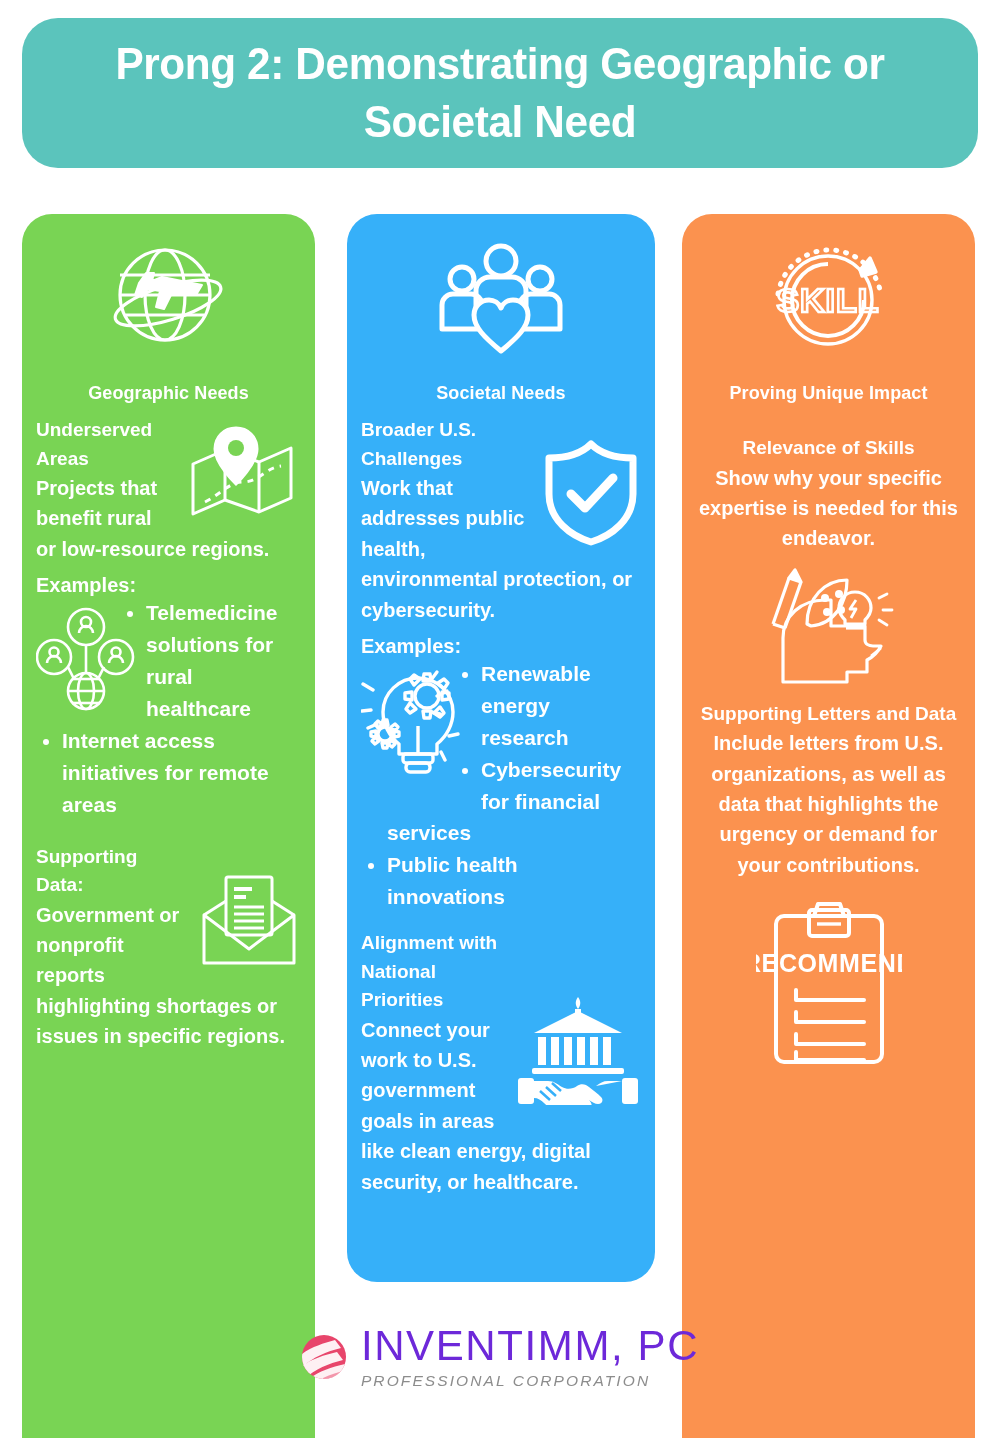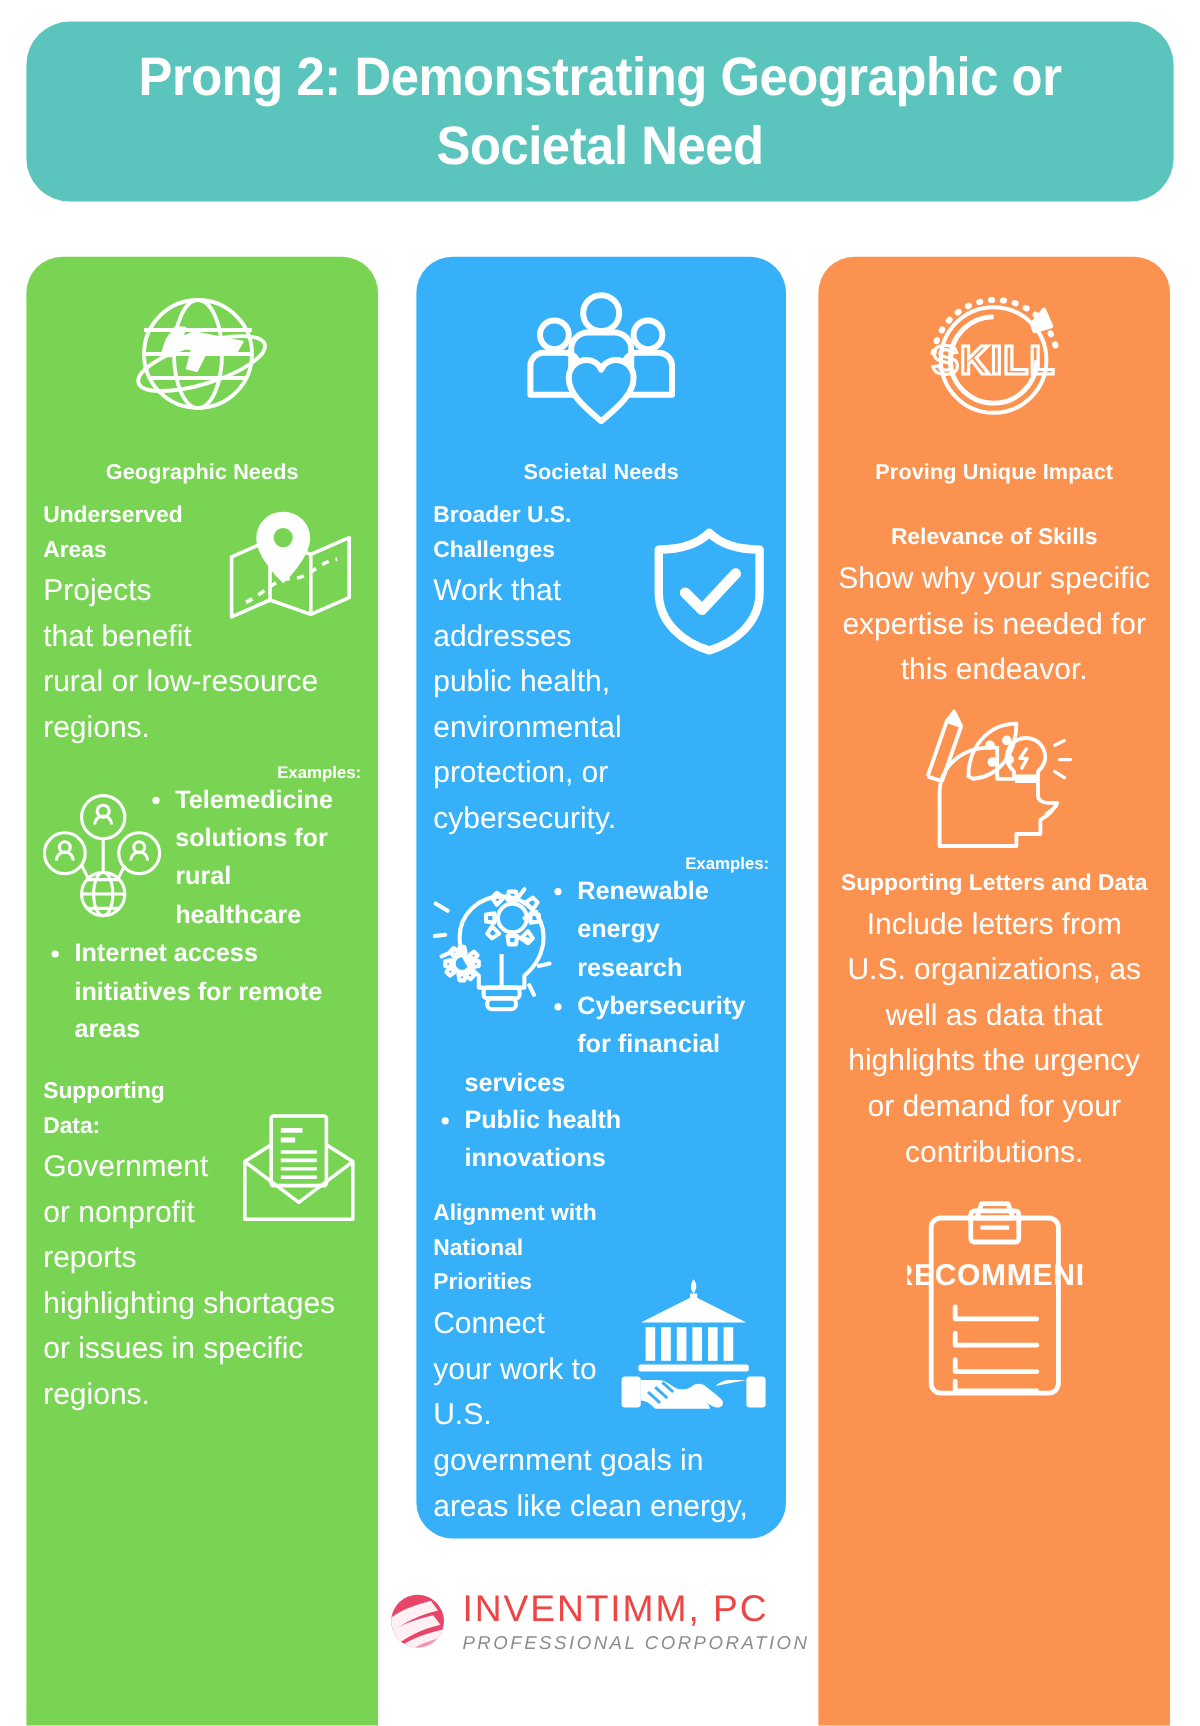--- a/index.html
+++ b/index.html
@@ -69,40 +69,40 @@
   .col-title {
     text-align: center;
     font-size: 18px;
     font-weight: bold;
     margin-top: 22px;
     margin-bottom: 12px;
     letter-spacing: 0.1px;
   }
 
   .body-text {
-    font-size: 25px;
+    font-size: 20px;
     line-height: 1.52;
-    font-weight: 400;
+    font-weight: 700;
   }
   .lead {
     font-weight: bold;
     font-size: 19px;
     line-height: 1.5;
   }
 
   .section { margin-top: 6px; }
 
   
   .float-right { float: right; margin: 8px 0 4px 8px; }
   .float-left  { float: left;  margin: 8px 10px 4px 0; }
 
   .ex-head {
-    text-align: right;
+    text-align: left;
     font-weight: bold;
-    font-size: 14px;
+    font-size: 20px;
     margin-top: 10px;
   }
   ul.ex-list {
     list-style: disc;
     margin: 0;
     padding-left: 26px;
     font-size: 21px;
     line-height: 1.52;
     font-weight: 700;
   }
@@ -127,22 +127,22 @@
     top: 1325px;
     width: 1000px;
     display: flex;
     align-items: center;
     justify-content: center;
     gap: 14px;
   }
   .logo-mark { width: 46px; height: 46px; flex: 0 0 auto; }
   .logo-text { display: flex; flex-direction: column; line-height: 1; }
   .logo-name {
-    color: #ef4444;
-    font-size: 31px;
+    color: #6d28d9;
+    font-size: 42px;
     letter-spacing: 1.6px;
     font-weight: 400;
   }
   .logo-sub {
     color: #8C8C8C;
     font-size: 15.5px;
     letter-spacing: 2.1px;
     margin-top: 6px;
     font-weight: 300;
     font-style: italic;

